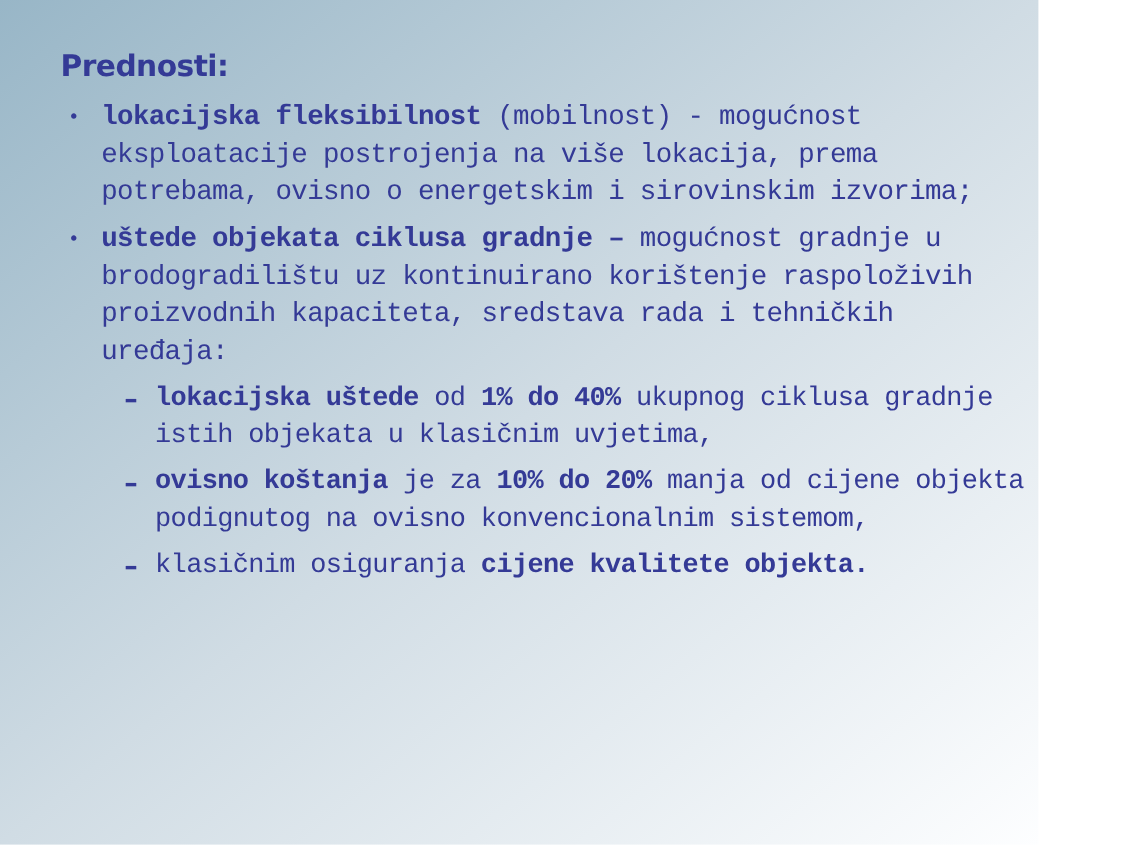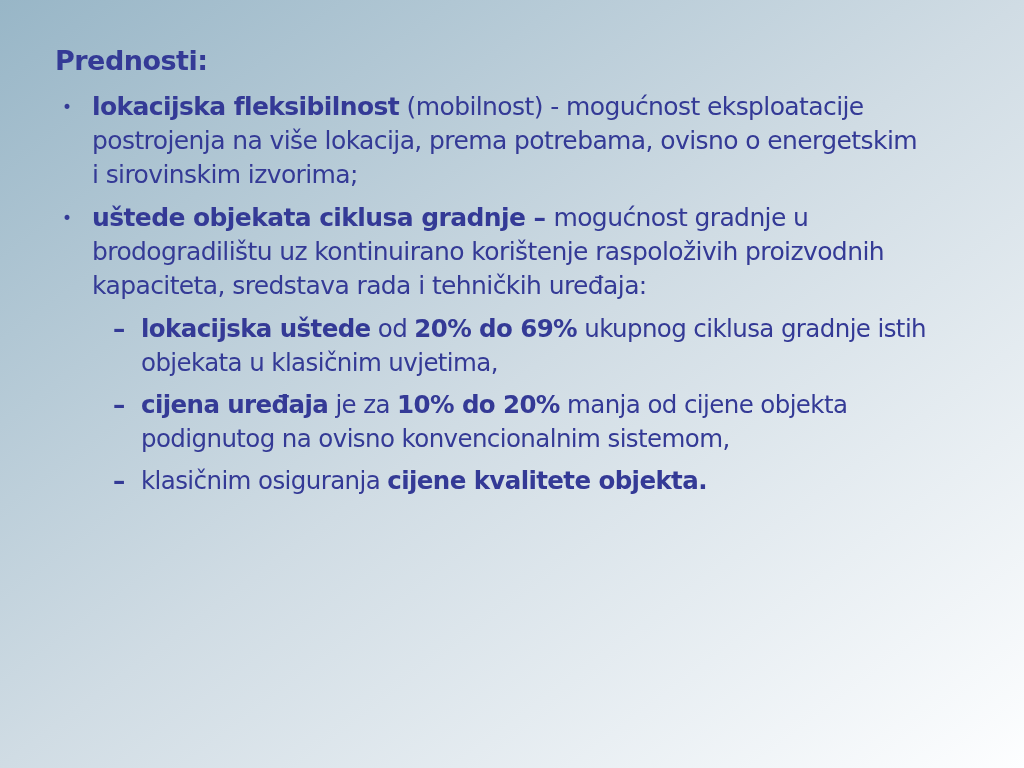--- a/index.html
+++ b/index.html
@@ -4,21 +4,21 @@
 <style>
   * { box-sizing: border-box; }
   html, body {
     margin: 0;
     padding: 0;
     width: 1024px;
     height: 768px;
     overflow: hidden;
   }
   .slide {
-    width: 1024px;
+    width: 944px;
     height: 768px;
     font-family: "DejaVu Sans", "Liberation Sans", sans-serif;
     
   }
   .content {
     padding: 44px 38px 0 55px;
   }
   .title {
     font-size: 27px;
     font-weight: bold;
@@ -30,20 +30,21 @@
     display: flex;
     align-items: flex-start;
     letter-spacing: -0.6px;
   }
   .bullet .marker {
     flex: 0 0 auto;
     text-align: left;
   }
   .bullet .text {
     flex: 1 1 auto;
+    font-family: Liberation Mono, monospace;
   }
   .level-1 {
     padding-left: 7px;
     width: 872px;
     font-size: 25px;
     line-height: 34px;
     margin-bottom: 9px;
   }
   .level-1 .marker {
     width: 30px;
@@ -75,26 +76,26 @@
     <span class="text"><b>lokacijska fleksibilnost</b><span> (mobilnost) - mogućnost eksploatacije postrojenja na više lokacija, prema potrebama, ovisno o energetskim i sirovinskim izvorima;</span></span>
   </div>
 
   <div class="bullet level-1">
     <span class="marker">•</span>
     <span class="text"><b>uštede objekata ciklusa gradnje</b><b> – </b><span>mogućnost gradnje u brodogradilištu uz kontinuirano korištenje raspoloživih proizvodnih kapaciteta, sredstava rada i tehničkih uređaja:</span></span>
   </div>
 
   <div class="bullet level-2">
     <span class="marker">–</span>
-    <span class="text"><b>lokacijska uštede</b><span> od </span><b>20% do 69%</b><span> ukupnog ciklusa gradnje istih objekata u klasičnim uvjetima,</span></span>
+    <span class="text"><b>lokacijska uštede</b><span> od </span><b>1% do 40%</b><span> ukupnog ciklusa gradnje istih objekata u klasičnim uvjetima,</span></span>
   </div>
 
   <div class="bullet level-2">
     <span class="marker">–</span>
-    <span class="text"><b>cijena uređaja</b><span> je za </span><b>10% do 20%</b><span> manja od cijene objekta podignutog na ovisno konvencionalnim sistemom,</span></span>
+    <span class="text"><b>ovisno koštanja</b><span> je za </span><b>10% do 20%</b><span> manja od cijene objekta podignutog na ovisno konvencionalnim sistemom,</span></span>
   </div>
 
   <div class="bullet level-2">
     <span class="marker">–</span>
     <span class="text"><span>klasičnim osiguranja </span><b>cijene kvalitete objekta</b><b>.</b></span>
   </div>
 </div>
   </div>
 </div>
 

